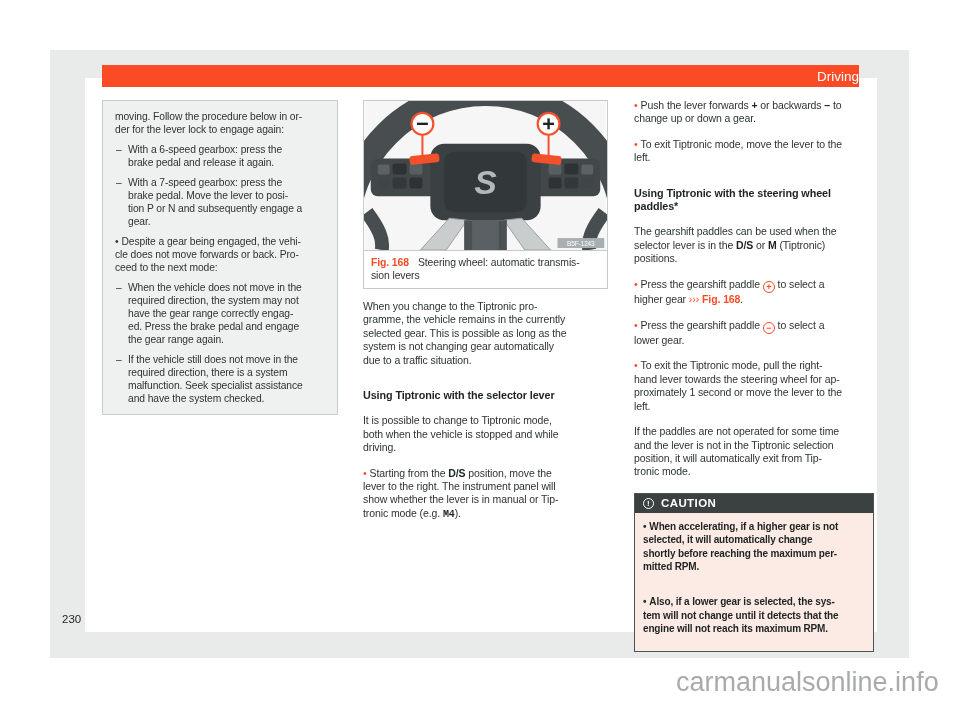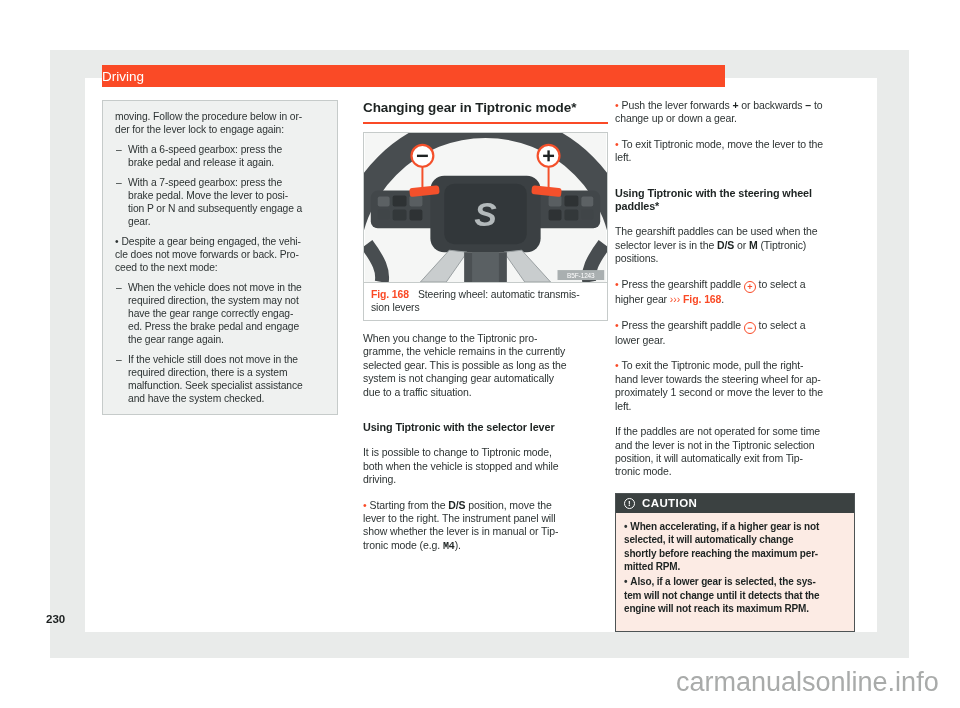--- a/index.html
+++ b/index.html
@@ -5,26 +5,26 @@
   :root{
     --accent:#fa4a26; --page_bg:#e9ebea; --note_box_bg:#eff1f0; --box_border:#c6cbca;
     --caution_header_bg:#3b4141; --caution_body_bg:#fcebe4; --text:#2d3333; --watermark:#a9abaa;
   }
   *{margin:0;padding:0;box-sizing:border-box}
   html,body{width:960px;height:708px;background:#fff;overflow:hidden}
   .canvas{position:relative;width:960px;height:708px;background:#fff;
           font-family:"Liberation Sans",sans-serif;color:var(--text)}
   .scan-bg{position:absolute;left:50px;top:50px;width:859px;height:608px;background:var(--page_bg)}
   .page{position:absolute;left:85px;top:78px;width:792px;height:554px;background:#fff}
-  .header-bar{position:absolute;left:102px;top:65px;width:623px;height:22px;background:var(--accent);
-          display:flex;align-items:center;justify-content:flex-start;color:#fff;font-size:13.5px}
+  .header-bar{position:absolute;left:102px;top:65px;width:757px;height:22px;background:var(--accent);
+          display:flex;align-items:center;justify-content:flex-end;color:#fff;font-size:13.5px}
   .col{position:absolute;top:100px;font-size:10.5px;line-height:13.4px;letter-spacing:-0.1px}
   .col1{left:102px;width:236px}
   .col2{left:363px;width:245px}
-  .col3{left:615px;width:238px;top:99px}
+  .col3{left:634px;width:238px;top:99px}
   .note-box{background:var(--note_box_bg);border:1px solid var(--box_border);padding:9px 12px;
           font-size:10.3px;line-height:13px}
   .note-box .pp,.note-box .li{margin-bottom:7px}
   .note-box .pp:last-child,.note-box .li:last-child{margin-bottom:0}
   .pp{white-space:pre-line;margin-bottom:12px}
   .li{position:relative;padding-left:13px;margin-bottom:7px}
   .li .marker{position:absolute;left:1px;top:0}
   .li .txt{white-space:pre-line}
   .bullet{color:var(--accent);margin-right:3px}
   .bullet.dark{color:var(--text)}
@@ -42,23 +42,23 @@
   .circle-ico i{font-style:normal;font-weight:bold;font-size:9px;line-height:1;color:var(--accent)}
   .ref-arrows{color:var(--accent);margin-right:3px}
   .ref{color:var(--accent)}
   .caution{width:240px;border:1px solid #4d5354;margin-top:14px}
   .caution-header{background:var(--caution_header_bg);color:#fff;height:19px;display:flex;
           align-items:center;gap:7px;padding:0 8px;font-weight:bold;font-size:11.5px;letter-spacing:.4px}
   .caution-icon{width:11px;height:11px;border:1.4px solid #fff;border-radius:50%;display:flex;
           align-items:center;justify-content:center;font-size:8px;font-weight:bold;flex:0 0 auto}
   .caution-body{background:var(--caution_body_bg);padding:7px 8px;font-weight:bold;color:#1d2322;
           font-size:10px;line-height:13.4px;letter-spacing:-0.15px}
-  .caution-body .pp{margin-bottom:2px}
+  .caution-body .pp{margin-bottom:22px}
   .caution-body .pp:last-child{margin-bottom:8px}
-  .page-number{position:absolute;left:46px;top:613px;font-size:11.5px;font-weight:bold;color:#1c2020}
+  .page-number{position:absolute;left:62px;top:613px;font-size:11.5px;font-weight:normal;color:#1c2020}
   .watermark{position:absolute;left:676px;top:667px;font-size:27px;color:var(--watermark)}
 </style>
 </head>
 <body>
 
 <div class="canvas">
   <div class="scan-bg"></div>
   <div class="page"></div>
 
   <div class="header-bar">
@@ -84,21 +84,20 @@
 ed. Press the brake pedal and engage
 the gear range again.</span></div>
       <div class="li"><span class="marker">–</span><span class="txt">If the vehicle still does not move in the
 required direction, there is a system
 malfunction. Seek specialist assistance
 and have the system checked.</span></div>
     </div>
   </div>
 
   <div class="col col2">
-    <div class="article-title">Changing gear in Tiptronic mode*</div>
 
     <div class="figure-box">
       <svg class="figure-img" width="243" height="150" viewBox="0 0 243 150">
         <rect width="243" height="150" fill="#f5f6f5"></rect>
         <rect x="0" y="60" width="26" height="11" rx="4" fill="#b6bbbd"></rect>
         <rect x="217" y="60" width="26" height="11" rx="4" fill="#b6bbbd"></rect>
         <circle cx="121.5" cy="132" r="140" fill="none" stroke="#484d50" stroke-width="26"></circle>
         <path d="M2,112 C14,128 19,139 17,150" stroke="#484d50" stroke-width="14" fill="none"></path>
         <path d="M241,112 C229,128 224,139 226,150" stroke="#484d50" stroke-width="14" fill="none"></path>
         <g>

